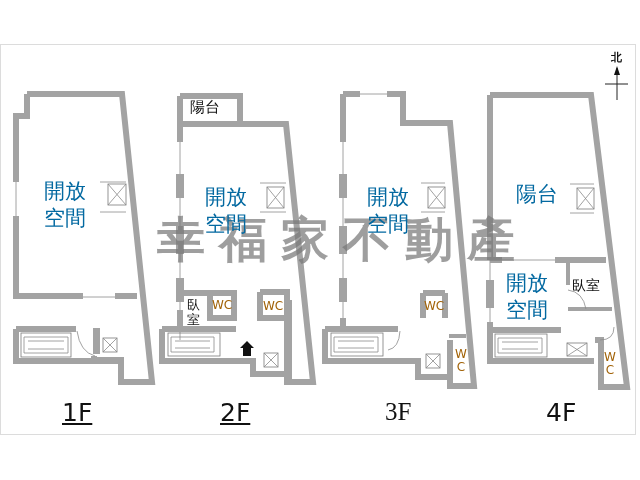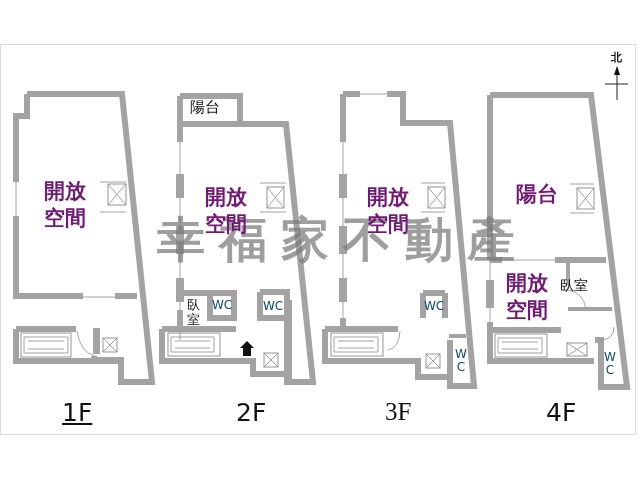--- a/index.html
+++ b/index.html
@@ -3,23 +3,23 @@
   <meta charset="utf-8">
   <style>
     html, body { margin:0; padding:0; background:#ffffff; }
     body { width:640px; height:480px; position:relative; overflow:hidden; font-family:"DejaVu Sans", sans-serif; }
     #frame { position:absolute; left:0; top:44px; width:636px; height:391px; border:1px solid #dcdcdc; box-sizing:border-box; background:#ffffff; }
     svg#plan { position:absolute; left:0; top:0; width:640px; height:480px; }
     .wall { fill:none; stroke:#a3a3a3; stroke-width:6; stroke-linejoin:miter; }
     .wallthin { fill:none; stroke:#a3a3a3; stroke-width:4; }
     .inner { fill:none; stroke:#7a7a7a; stroke-width:0.8; }
     .line { fill:none; stroke:#8a8a8a; stroke-width:0.8; }
-    .room-label { position:absolute; font-family:"DejaVu Sans", sans-serif; font-size:21px; color:#701a75; line-height:27px; text-align:center; white-space:nowrap;font-weight:bold; }
+    .room-label { position:absolute; font-family:"DejaVu Sans", sans-serif; font-size:21px; color:#0369a1; line-height:27px; text-align:center; white-space:nowrap; }
     .small-label { position:absolute; font-family:"DejaVu Sans", sans-serif; font-size:13px; color:#111; line-height:15px; text-align:center; white-space:nowrap; }
-    .wc-label { position:absolute; font-family:"DejaVu Sans", sans-serif; font-size:12px; color:#0c4a6e; line-height:13px; white-space:nowrap; }
+    .wc-label { position:absolute; font-family:"DejaVu Sans", sans-serif; font-size:12px; color:#a16207; line-height:13px; white-space:nowrap; }
     .floor-label { position:absolute; top:398px; font-family:"DejaVu Sans", sans-serif; font-size:25px; color:#111; }
     .watermark { position:absolute; left:157px; top:208px; font-family:"DejaVu Sans", sans-serif; font-weight:bold; font-size:48px; letter-spacing:14px; color:rgba(120,120,120,0.72); white-space:nowrap; }
     .north-label { position:absolute; left:611px; top:50px; font-size:11px; font-weight:bold; color:#111; }
   </style>
 </head>
 <body>
 
 <div id="frame"></div>
 
 <svg id="plan" viewBox="0 0 640 480" xmlns="http://www.w3.org/2000/svg">
@@ -137,22 +137,22 @@
 <div class="wc-label" style="left:455px;top:348px;text-align:center;">
   <div>W</div>
   <div>C</div>
 </div>
 
 <div class="room-label" style="left:516px;top:181px;">陽台</div>
 <div class="room-label" style="left:506px;top:270px;">
   <div>開放</div>
   <div>空間</div>
 </div>
-<div class="small-label" style="left:560px;top:278px;font-size:14px;">臥室</div>
+<div class="small-label" style="left:572px;top:278px;font-size:14px;">臥室</div>
 <div class="wc-label" style="left:604px;top:351px;text-align:center;">
   <div>W</div>
   <div>C</div>
 </div>
 
 <div class="floor-label" style="left:62px;text-decoration:underline;">1F</div>
-<div class="floor-label" style="left:236px;">2F</div>
+<div class="floor-label" style="left:220px;text-decoration:underline;">2F</div>
 <div class="floor-label" style="left:385px;font-family:Liberation Serif, serif;">3F</div>
 <div class="floor-label" style="left:546px;">4F</div>
 
 </body></html>

